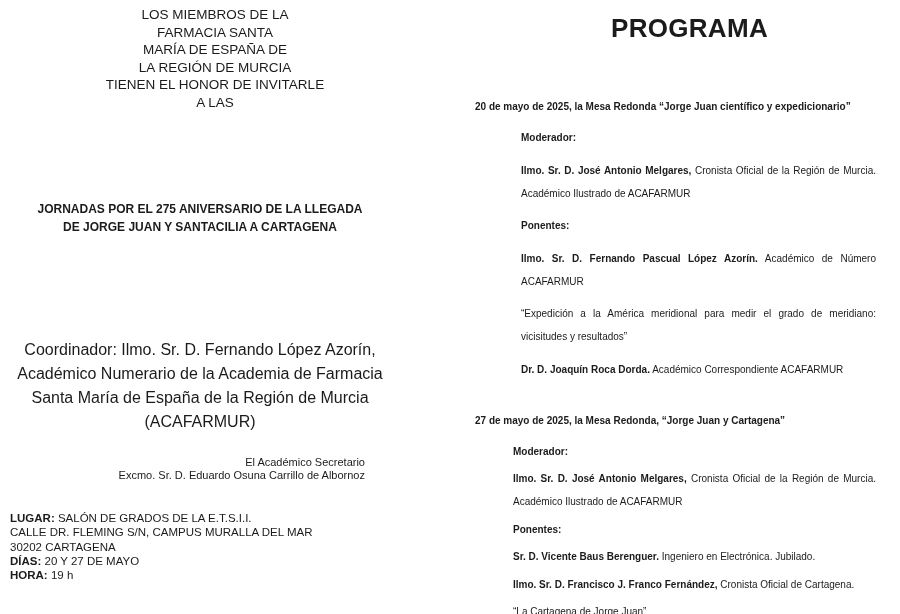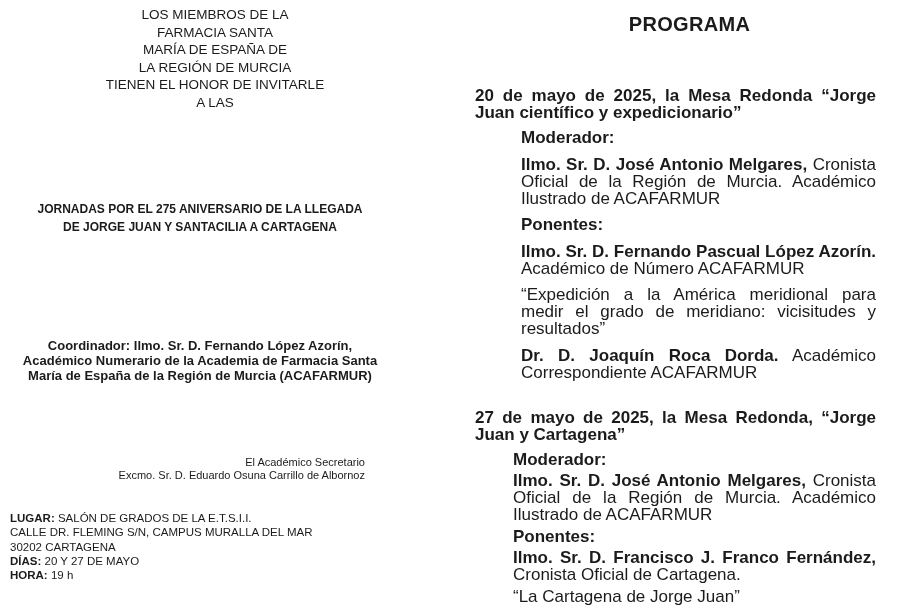--- a/index.html
+++ b/index.html
@@ -26,23 +26,22 @@
     left: 30px; top: 201px; width: 340px;
     text-align: center;
     font-weight: bold;
     font-size: 12px;
     line-height: 17.5px;
   }
   .coordinator {
     position: absolute;
     left: 13px; top: 338px; width: 374px;
     text-align: center;
-    font-size: 13px;
-    line-height: 15px;
-    font-weight: bold;
+    font-size: 16px;
+    line-height: 24px;
   }
   .secretary {
     position: absolute;
     left: 65px; top: 456px; width: 300px;
     text-align: right;
     font-size: 11px;
     line-height: 13px;
   }
   .details {
     position: absolute;
@@ -55,27 +54,27 @@
   
   .right-col {
     position: absolute;
     left: 475px; top: 0; width: 401px;
   }
   .programa {
     margin: 13px 0 0 0;
     padding-left: 28px;
     text-align: center;
     font-weight: bold;
-    font-size: 20px;
+    font-size: 26px;
     letter-spacing: 0.3px;
   }
   .session p {
     margin: 0;
-    font-size: 17px;
-    line-height: 17px;
+    font-size: 10px;
+    line-height: 23px;
     text-align: justify;
   }
   .s-heading {
     font-weight: bold;
     margin-bottom: 8px !important;
   }
   .session-1 .s-heading { margin-top: 51px !important; }
   .session-2 .s-heading { margin-top: 28px !important; }
   .session-1 p.ind { margin-left: 46px; margin-bottom: 9.5px; }
   .session-2 p.ind { margin-left: 38px; margin-bottom: 4.5px; }
@@ -128,19 +127,20 @@
       <p class="ind"><b>Ilmo. Sr. D. Fernando Pascual López Azorín.</b><span> Académico de Número ACAFARMUR</span></p>
       <p class="ind">“Expedición a la América meridional para medir el grado de meridiano: vicisitudes y resultados”</p>
       <p class="ind"><b>Dr. D. Joaquín Roca Dorda.</b><span> Académico Correspondiente ACAFARMUR</span></p>
     </div>
 
     <div class="session session-2">
       <p class="s-heading">27 de mayo de 2025, la Mesa Redonda, “Jorge Juan y Cartagena”</p>
       <p class="ind"><b>Moderador:</b></p>
       <p class="ind"><b>Ilmo. Sr. D. José Antonio Melgares,</b><span> Cronista Oficial de la Región de Murcia. Académico Ilustrado de ACAFARMUR</span></p>
       <p class="ind"><b>Ponentes:</b></p>
+      <p class="ind"><b>Sr. D. Vicente Baus Berenguer.</b><span> Ingeniero en Electrónica. Jubilado.</span></p>
       <p class="ind"><b>Ilmo. Sr. D. Francisco J. Franco Fernández,</b><span> Cronista Oficial de Cartagena.</span></p>
       <p class="ind">“La Cartagena de Jorge Juan”</p>
     </div>
 
   </div>
 
 </div>
 
 </body></html>

